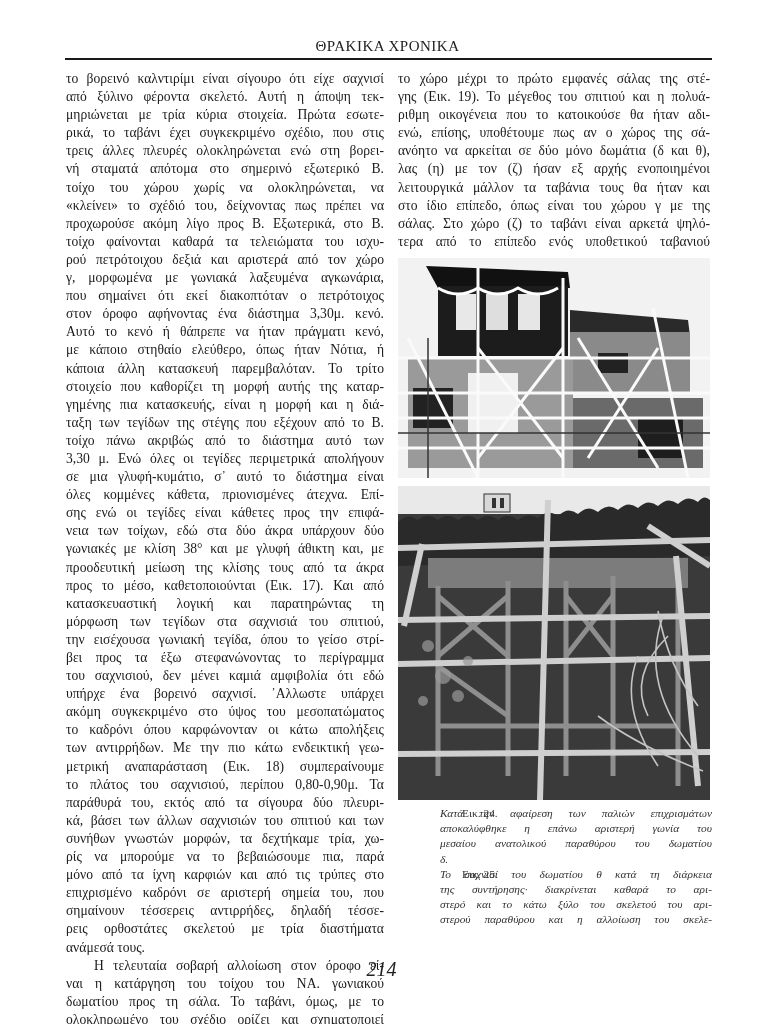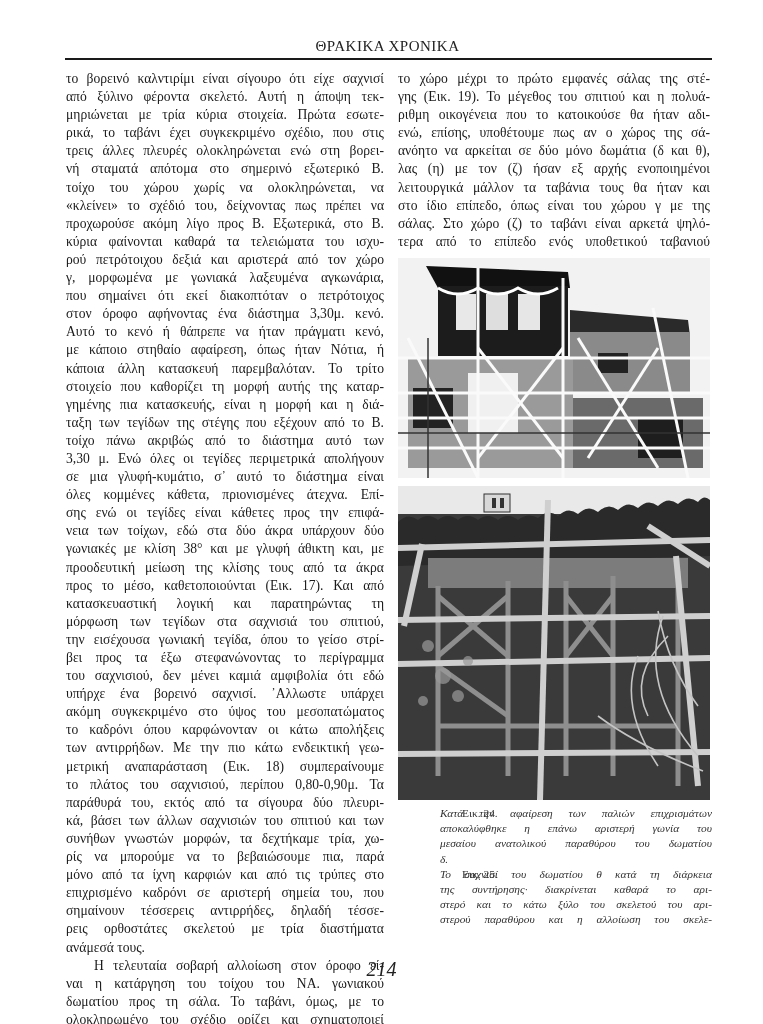--- a/index.html
+++ b/index.html
@@ -38,27 +38,27 @@
   <div class="col col-left" id="leftcol">
       <span class="line">το βορεινό καλντιρίμι είναι σίγουρο ότι είχε σαχνισί</span>
       <span class="line">από ξύλινο φέροντα σκελετό. Αυτή η άποψη τεκ-</span>
       <span class="line">μηριώνεται με τρία κύρια στοιχεία. Πρώτα εσωτε-</span>
       <span class="line">ρικά, το ταβάνι έχει συγκεκριμένο σχέδιο, που στις</span>
       <span class="line">τρεις άλλες πλευρές ολοκληρώνεται ενώ στη βορει-</span>
       <span class="line">νή σταματά απότομα στο σημερινό εξωτερικό Β.</span>
       <span class="line">τοίχο του χώρου χωρίς να ολοκληρώνεται, να</span>
       <span class="line">«κλείνει» το σχέδιό του, δείχνοντας πως πρέπει να</span>
       <span class="line">προχωρούσε ακόμη λίγο προς Β. Εξωτερικά, στο Β.</span>
-      <span class="line">κύρια φαίνονται καθαρά τα τελειώματα του ισχυ-</span>
+      <span class="line">τοίχο φαίνονται καθαρά τα τελειώματα του ισχυ-</span>
       <span class="line">ρού πετρότοιχου δεξιά και αριστερά από τον χώρο</span>
       <span class="line">γ, μορφωμένα με γωνιακά λαξευμένα αγκωνάρια,</span>
       <span class="line">που σημαίνει ότι εκεί διακοπτόταν ο πετρότοιχος</span>
       <span class="line">στον όροφο αφήνοντας ένα διάστημα 3,30μ. κενό.</span>
       <span class="line">Αυτό το κενό ή θάπρεπε να ήταν πράγματι κενό,</span>
-      <span class="line">με κάποιο στηθαίο αφαίρεση, όπως ήταν Νότια, ή</span>
+      <span class="line">με κάποιο στηθαίο ελεύθερο, όπως ήταν Νότια, ή</span>
       <span class="line">κάποια άλλη κατασκευή παρεμβαλόταν. Το τρίτο</span>
       <span class="line">στοιχείο που καθορίζει τη μορφή αυτής της καταρ-</span>
       <span class="line">γημένης πια κατασκευής, είναι η μορφή και η διά-</span>
       <span class="line">ταξη των τεγίδων της στέγης που εξέχουν από το Β.</span>
       <span class="line">τοίχο πάνω ακριβώς από το διάστημα αυτό των</span>
       <span class="line">3,30 μ. Ενώ όλες οι τεγίδες περιμετρικά απολήγουν</span>
       <span class="line">σε μια γλυφή-κυμάτιο, σ᾽ αυτό το διάστημα είναι</span>
       <span class="line">όλες κομμένες κάθετα, πριονισμένες άτεχνα. Επί-</span>
       <span class="line">σης ενώ οι τεγίδες είναι κάθετες προς την επιφά-</span>
       <span class="line">νεια των τοίχων, εδώ στα δύο άκρα υπάρχουν δύο</span>

